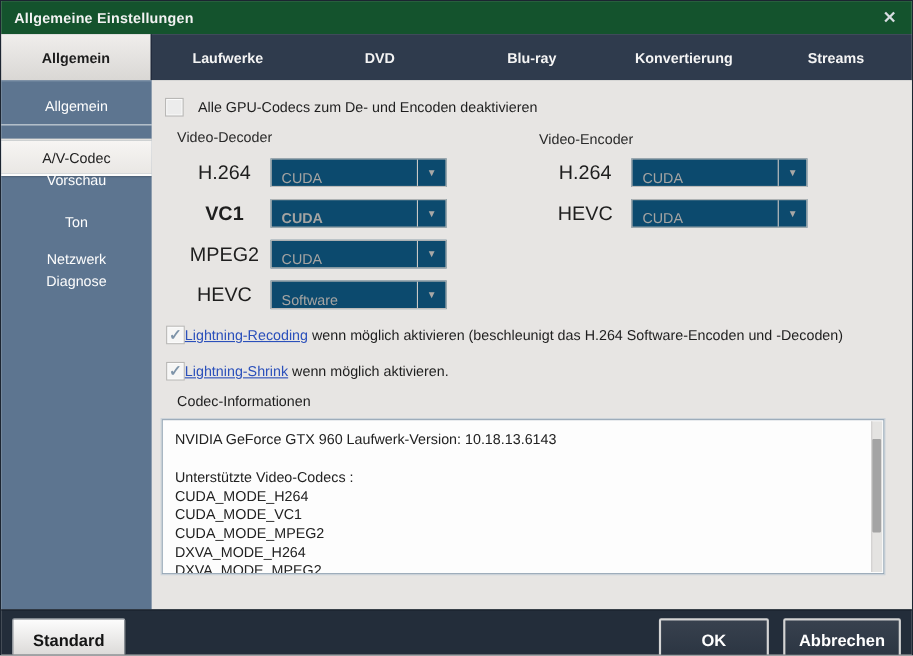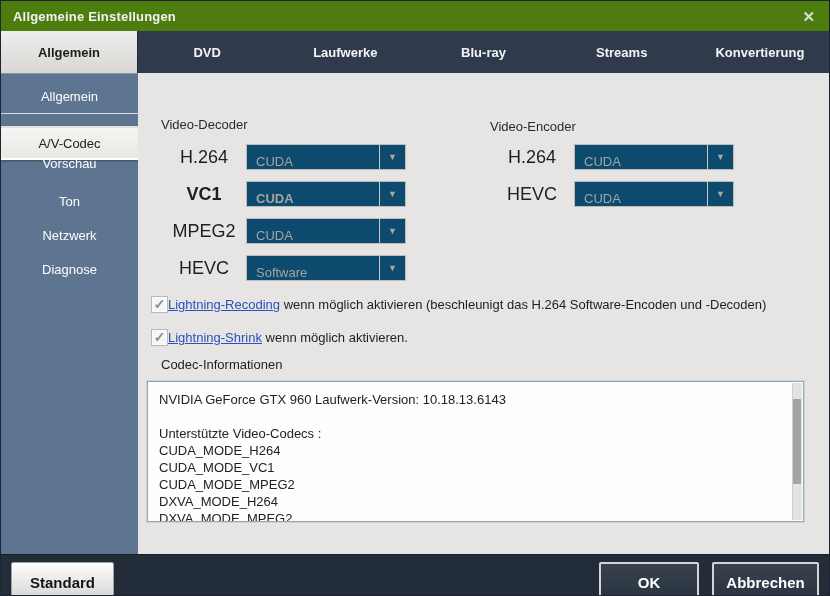--- a/index.html
+++ b/index.html
@@ -5,21 +5,21 @@
   * { margin:0; padding:0; box-sizing:border-box; }
   html,body { background:#cfcfcf; }
   body { font-family:"Liberation Sans", sans-serif; }
   .dialog{
     position:relative; width:830px; height:596px; overflow:hidden;
     background:#e7e5e3; border:1px solid #1c2531;
   }
   
   .titlebar{
     position:absolute; top:0; left:0; right:0; height:30px;
-    background:#4d7c0f; display:flex; align-items:center; justify-content:space-between;
+    background:#14532d; display:flex; align-items:center; justify-content:space-between;
     padding:0 14px 0 12px;
   }
   .titlebar .title{ color:#f2f2f2; font-size:13px; font-weight:bold; letter-spacing:.2px;}
   .titlebar .close{ color:#d8dde2; font-size:15px; font-weight:bold; cursor:pointer; line-height:1;}
   
   .tabbar{
     position:absolute; top:30px; left:0; right:0; height:42px;
     background:#2f3b4d; display:flex;
   }
   .tab{
@@ -46,21 +46,21 @@
     background:linear-gradient(#f7f5f3,#e9e7e4);
     color:#222; border-top:2px solid #e3e1de; border-bottom:2px solid #fdfdfc;
     box-shadow:0 1px 2px rgba(0,0,0,.35);
     margin-top:12px;
   }
   .side-item:nth-child(1){ top:6px; border-bottom:1px solid #d8dde2;}
   .side-item:nth-child(2){ top:40px; }
   .side-item:nth-child(3){ top:72px; }
   .side-item:nth-child(4){ top:110px; }
   .side-item:nth-child(5){ top:144px; }
-  .side-item:nth-child(6){ top:178px; }
+  .side-item:nth-child(6){ top:164px; }
   
   .content{
     position:absolute; left:137px; top:72px; right:0; bottom:41px;
     background:#e7e5e3; font-size:13px; color:#1e1e1e;
   }
   .checkbox{
     width:17px; height:17px; background:#ececec;
     border:1px solid #b9b8b6; box-shadow:inset 0 0 0 1px #fbfbfb;
     display:flex; align-items:center; justify-content:center; cursor:pointer;
     flex:none;
@@ -137,38 +137,42 @@
 
 <div class="dialog">
 
   <div class="titlebar">
     <span class="title">Allgemeine Einstellungen</span>
     <span class="close">✕</span>
   </div>
 
   <div class="tabbar">
     <div class="tab active">Allgemein</div>
+    <div class="tab">Laufwerke</div>
     <div class="tab">DVD</div>
-    <div class="tab">Laufwerke</div>
     <div class="tab">Blu-ray</div>
+    <div class="tab">Konvertierung</div>
     <div class="tab">Streams</div>
-    <div class="tab">Konvertierung</div>
   </div>
 
   <div class="sidebar">
     <div class="side-item">Allgemein</div>
     <div class="side-item selected">A/V-Codec</div>
     <div class="side-item">Vorschau</div>
     <div class="side-item">Ton</div>
     <div class="side-item">Netzwerk</div>
     <div class="side-item">Diagnose</div>
   </div>
 
   <div class="content">
 
+    <div class="row gpu-row">
+      <span class="checkbox"></span>
+      <span class="lbl">Alle GPU-Codecs zum De- und Encoden deaktivieren</span>
+    </div>
 
     <div class="col-title dec-title">Video-Decoder</div>
     <div class="col-title enc-title">Video-Encoder</div>
 
     <div class="dd-row" style="left:30px; top:71px;">
       <span class="dd-label">H.264</span>
       <span class="dropdown">
         <span class="val">CUDA</span>
         <span class="arrow-box">
             <span>▼</span>

